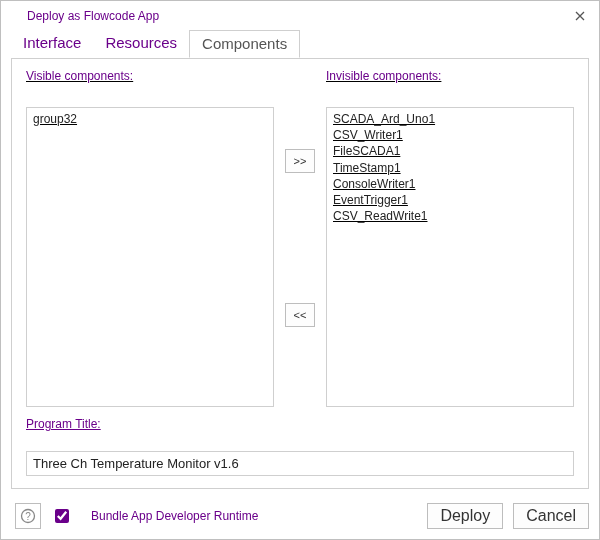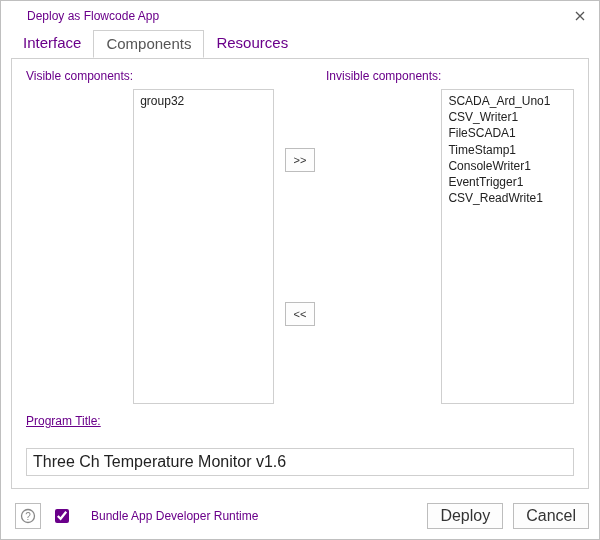--- a/index.html
+++ b/index.html
@@ -56,21 +56,22 @@
   }
   .lists-row {
     flex: 1;
     display: flex;
     gap: 0;
     margin-bottom: 10px;
   }
   .list-col {
     flex: 1;
     display: flex;
-    flex-direction: row;
+    flex-direction: column;
+    text-decoration: underline;
   }
   .list-label {
     font-size: 12px;
     color: #6a008a;
     margin-bottom: 4px;
   }
   .listbox {
     flex: 1;
     border: 1px solid #cfcfcf;
     background: #fff;
@@ -104,21 +105,21 @@
   .title-row .lbl {
     color: #6a008a;
     display: block;
     margin-bottom: 20px;
     text-decoration: underline;
   }
   .title-row input {
     width: 100%;
     border: 1px solid #cfcfcf;
     padding: 4px 6px;
-    font-size: 16px;
+    font-size: 13px;
     color: #222;
   }
   .footer {
     display: flex;
     align-items: center;
     padding: 6px 10px 10px 14px;
     gap: 10px;
   }
   .help-btn {
     width: 26px; height: 26px;
@@ -158,22 +159,22 @@
   <span class="title">Deploy as Flowcode App</span>
   <span class="close">
     <svg width="10" height="10" viewBox="0 0 10 10">
         <path d="M1 1 L9 9 M9 1 L1 9" stroke="#555" stroke-width="1.3"></path>
       </svg>
   </span>
 </div>
 
 <div class="tabs">
   <div class="tab">Interface</div>
+  <div class="tab">Resources</div>
   <div class="tab active">Components</div>
-  <div class="tab">Resources</div>
 </div>
 
 <div class="panel">
   <div class="lists-row">
     <div class="list-col">
       <span class="list-label">Visible components:</span>
       <div class="listbox" id="visible-list">
           <div>group32</div>
         </div>
     </div>

